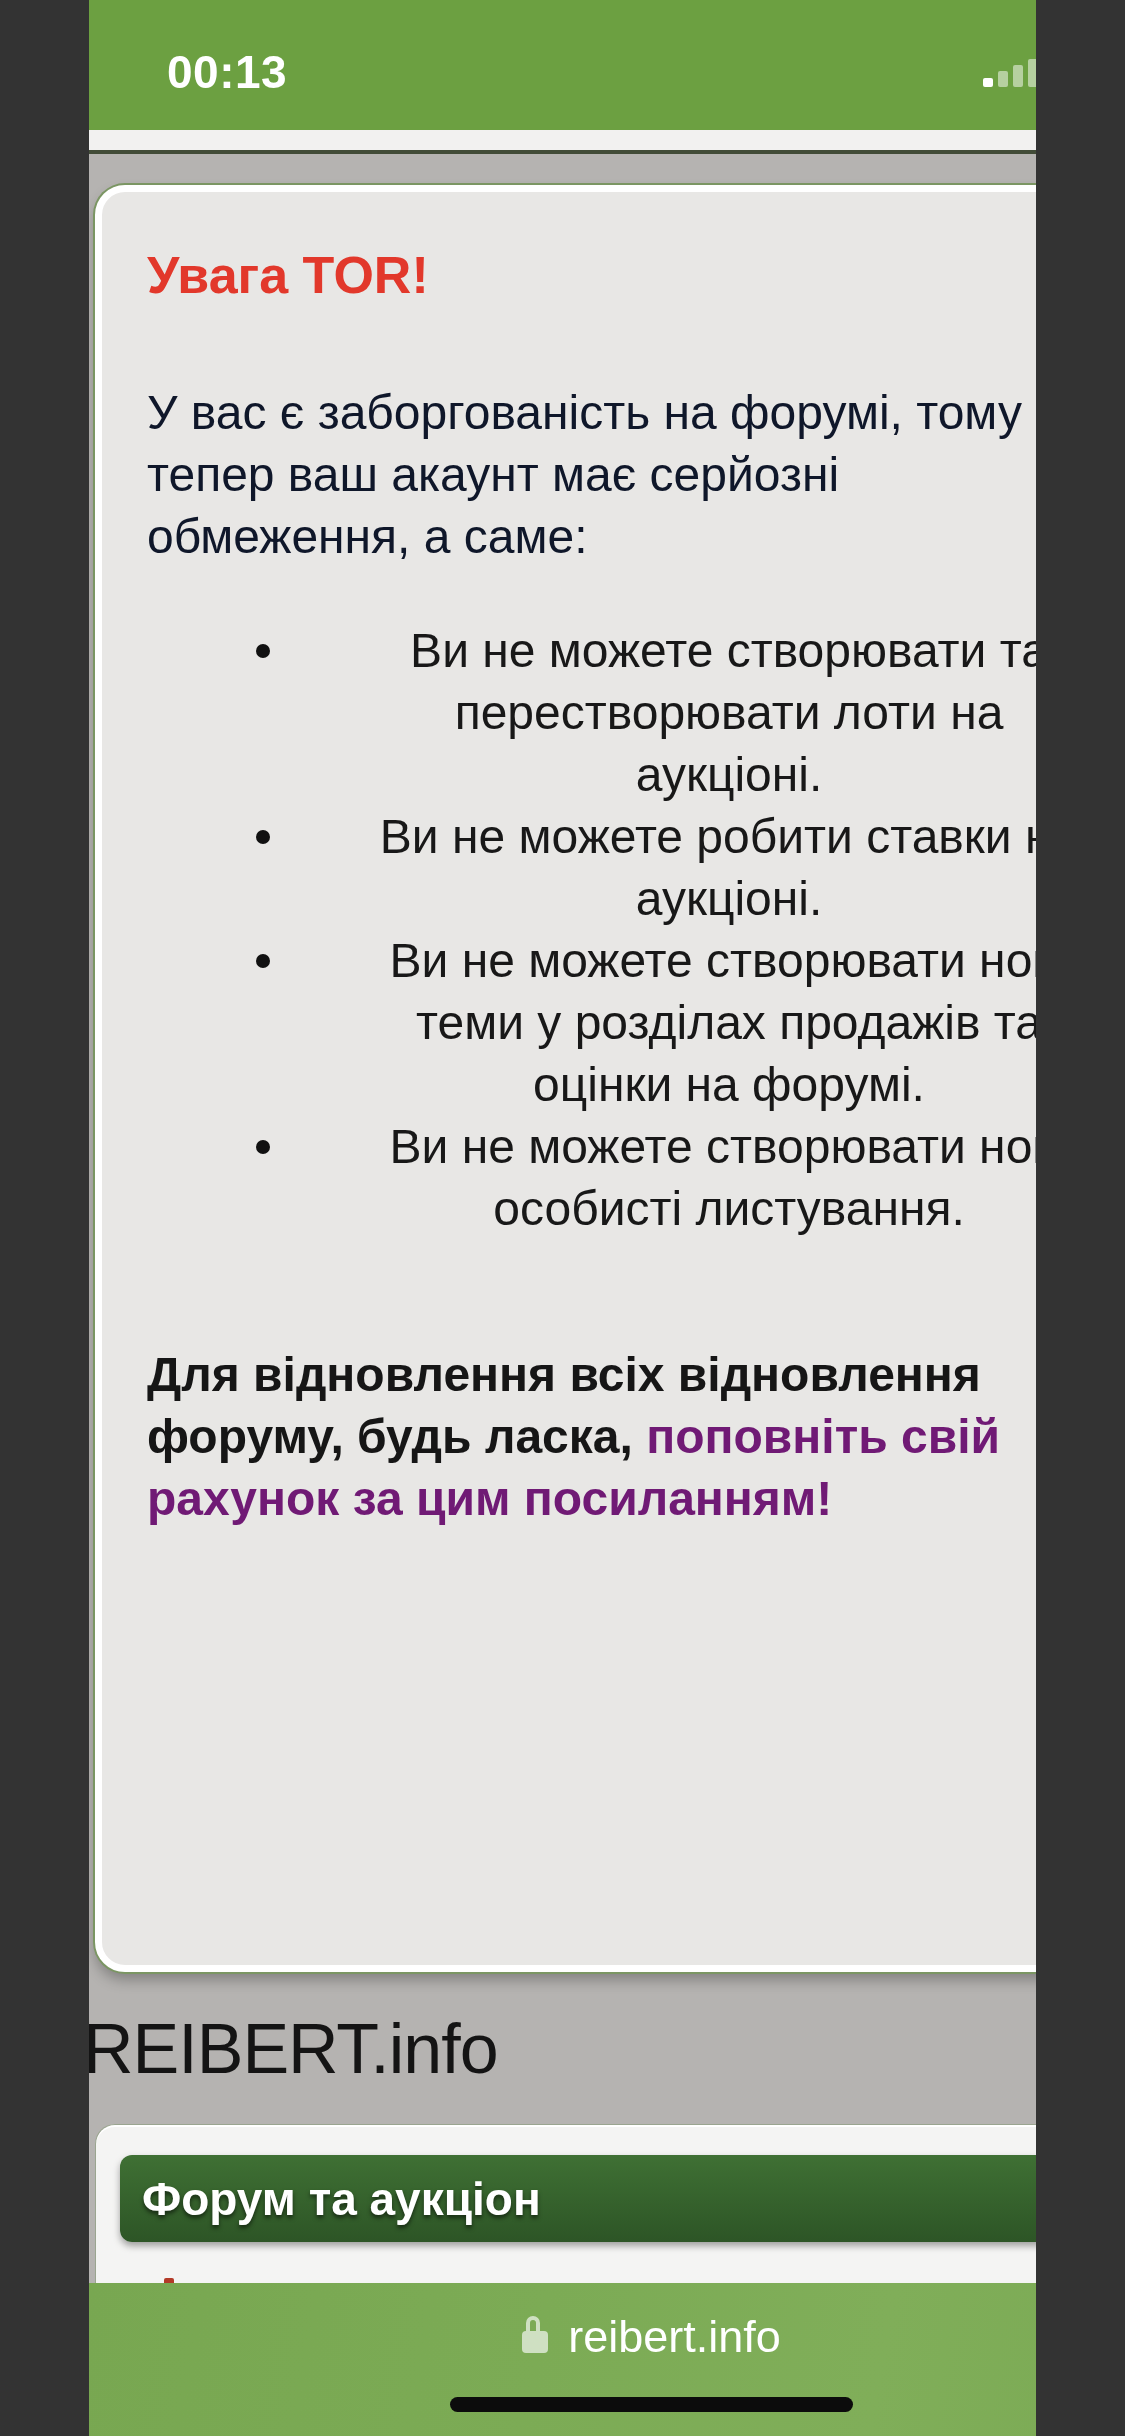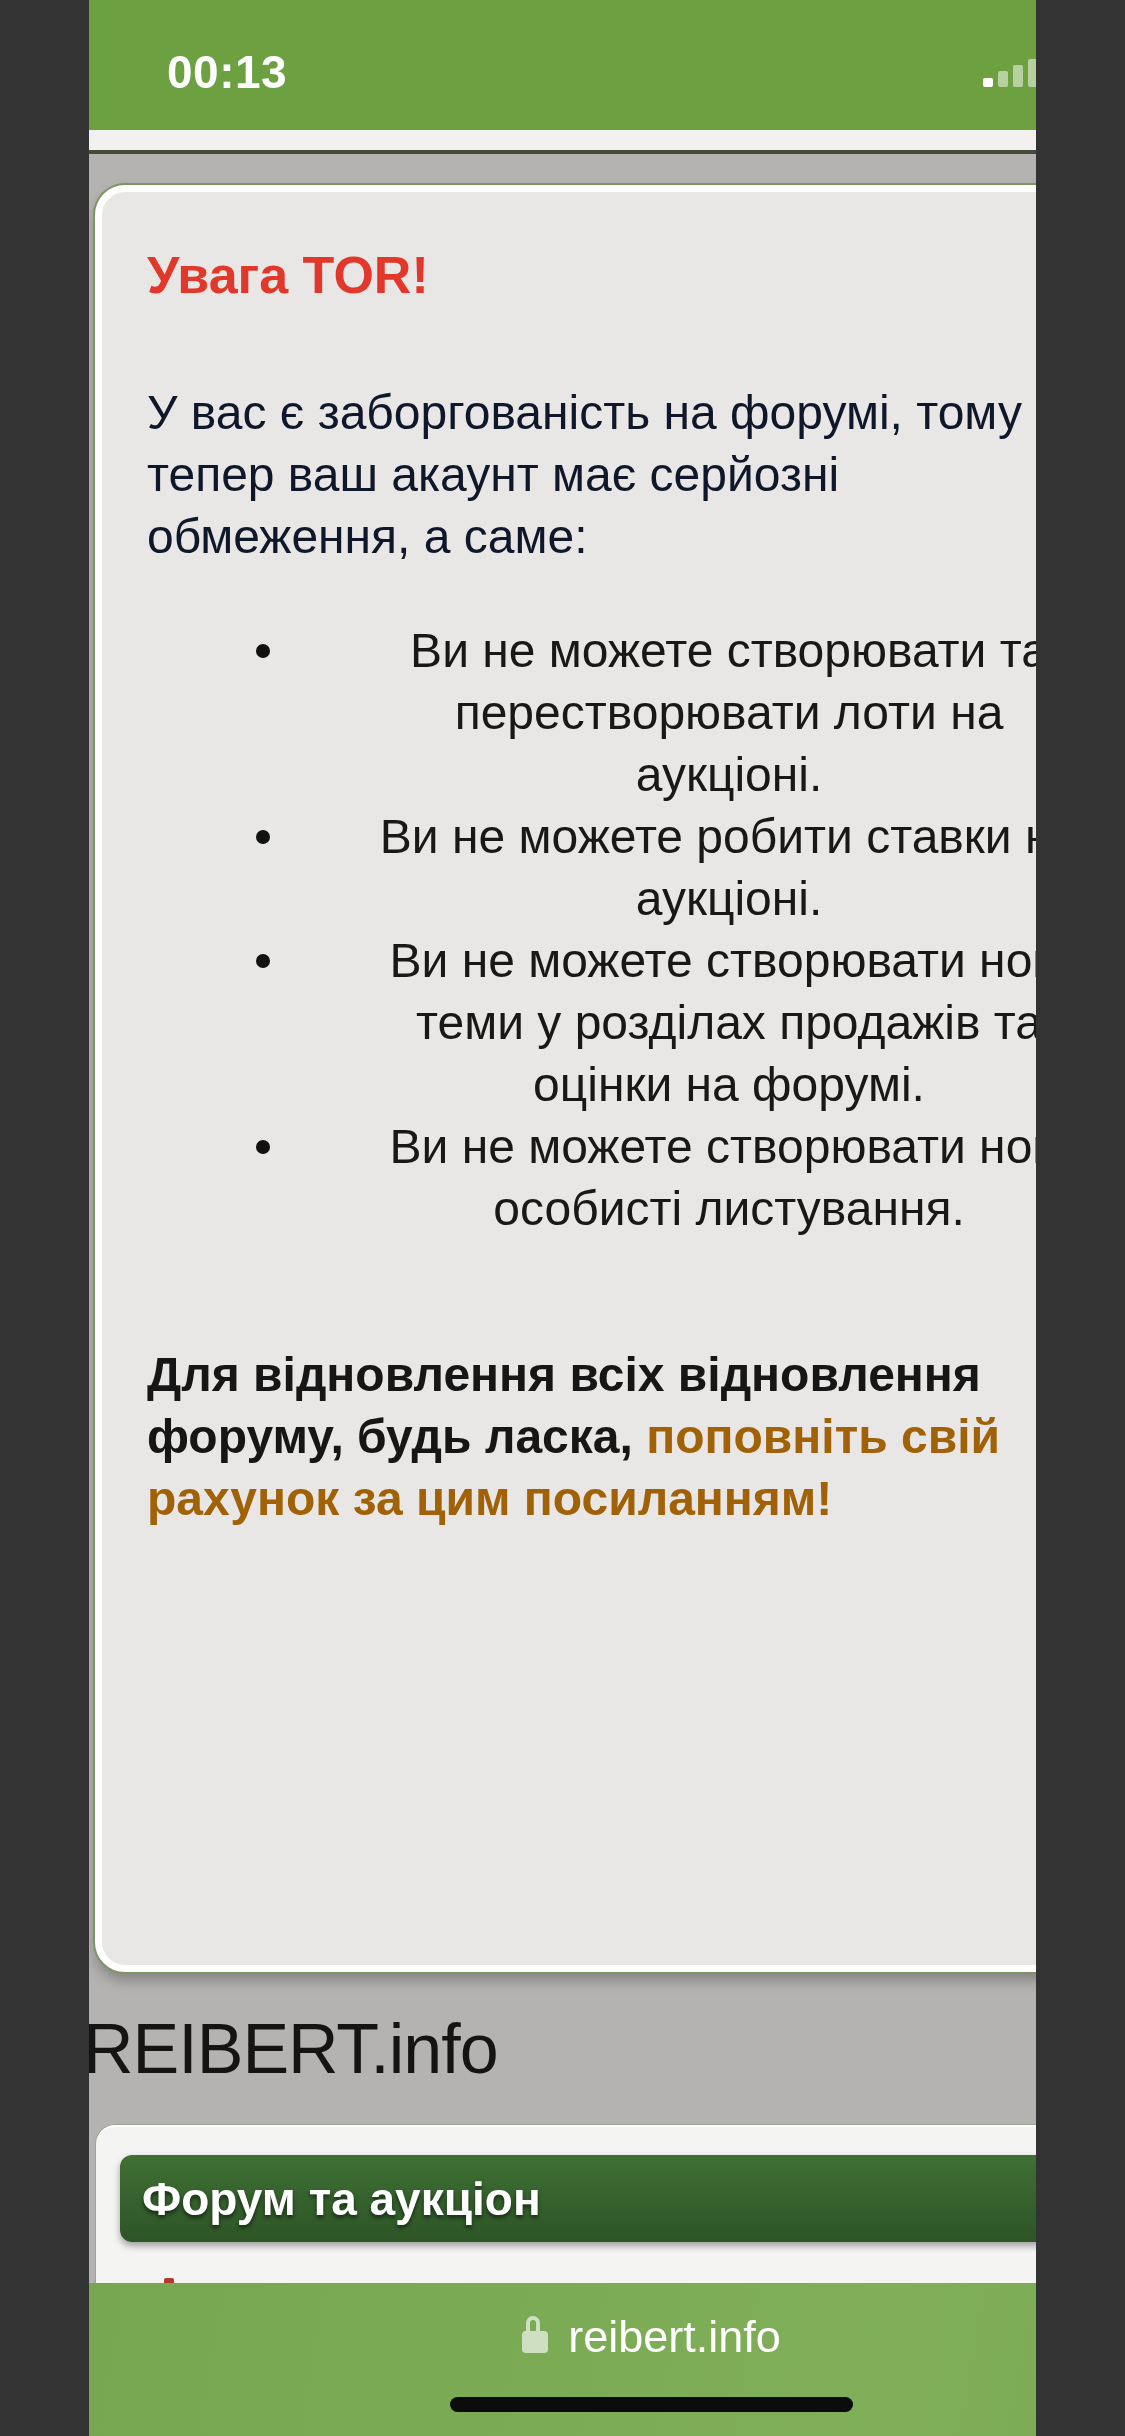--- a/index.html
+++ b/index.html
@@ -41,21 +41,21 @@
     background:#e8e7e5;border:7px solid #ffffff;border-radius:30px;
     box-shadow:0 0 0 2px #7b9663,0 8px 14px rgba(0,0,0,.28);
     padding:52px 45px 0 45px;overflow:hidden;
   }
   .notice h2{margin:0 0 76px 0;font-size:52px;line-height:62px;font-weight:700;color:#e2382b;}
   .notice .intro{margin:0 0 52px 0;font-size:48px;line-height:62px;color:#0f172a;white-space:pre-line;}
   .notice ul{list-style:none;margin:0 0 104px 0;padding:0 0 0 155px;}
   .notice li{position:relative;font-size:48px;line-height:62px;color:#181818;white-space:pre-line;text-align:center;}
   .notice li::before{content:"";position:absolute;left:-46px;top:24px;width:14px;height:14px;border-radius:50%;background:#111;}
   .notice .footer{margin:0;font-size:48px;line-height:62px;font-weight:700;color:#161616;}
-  .notice .footer .link{color:#a16207;cursor:pointer;}
+  .notice .footer .link{color:#701a75;cursor:pointer;}
   
   .site-logo{margin:40px 0 0 -6px;font-size:70px;line-height:74px;color:#141414;letter-spacing:-1px;}
   
   .card{
     position:relative;margin:38px 6px 0 6px;height:160px;box-sizing:border-box;
     background:#f4f4f3;border:1px solid #9aa590;border-bottom:none;
     border-radius:20px 20px 0 0;box-shadow:inset 0 2px 0 #fff;
   }
   .forum-bar{
     position:absolute;left:24px;right:24px;top:30px;height:87px;

